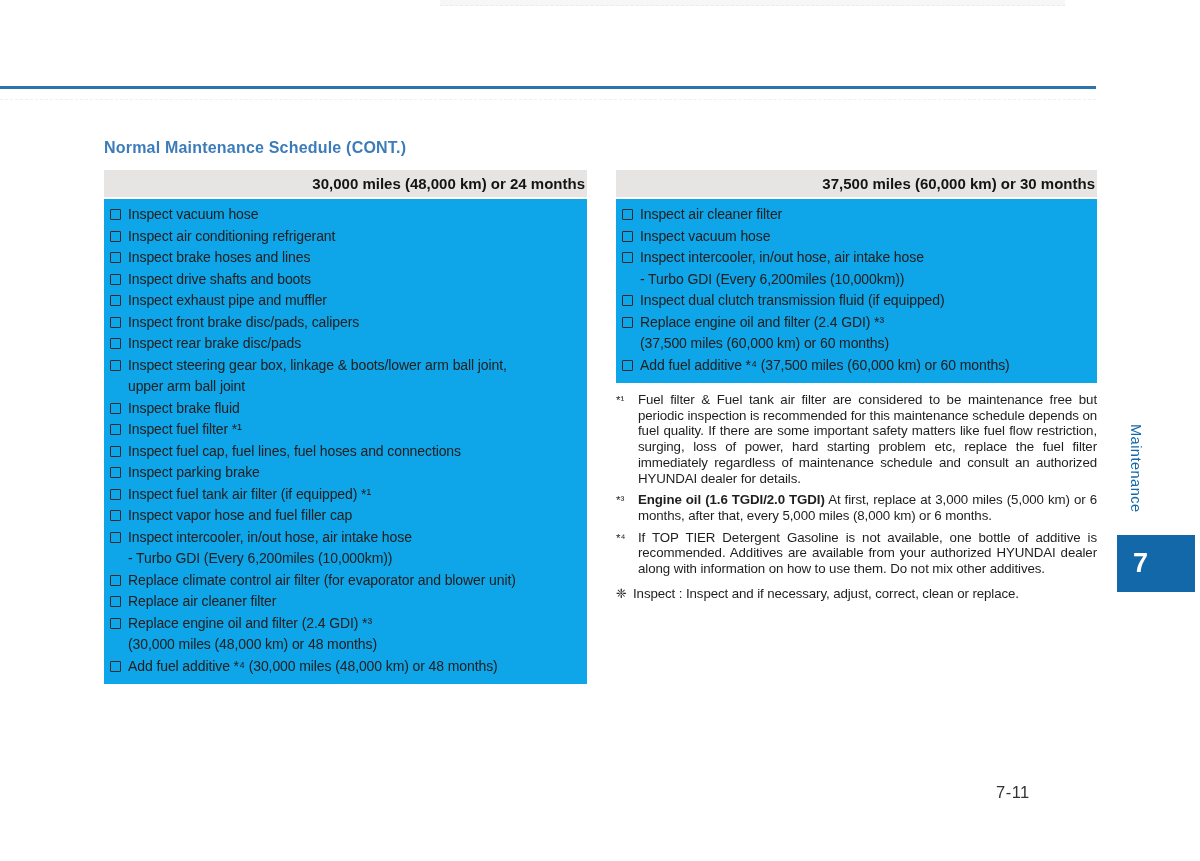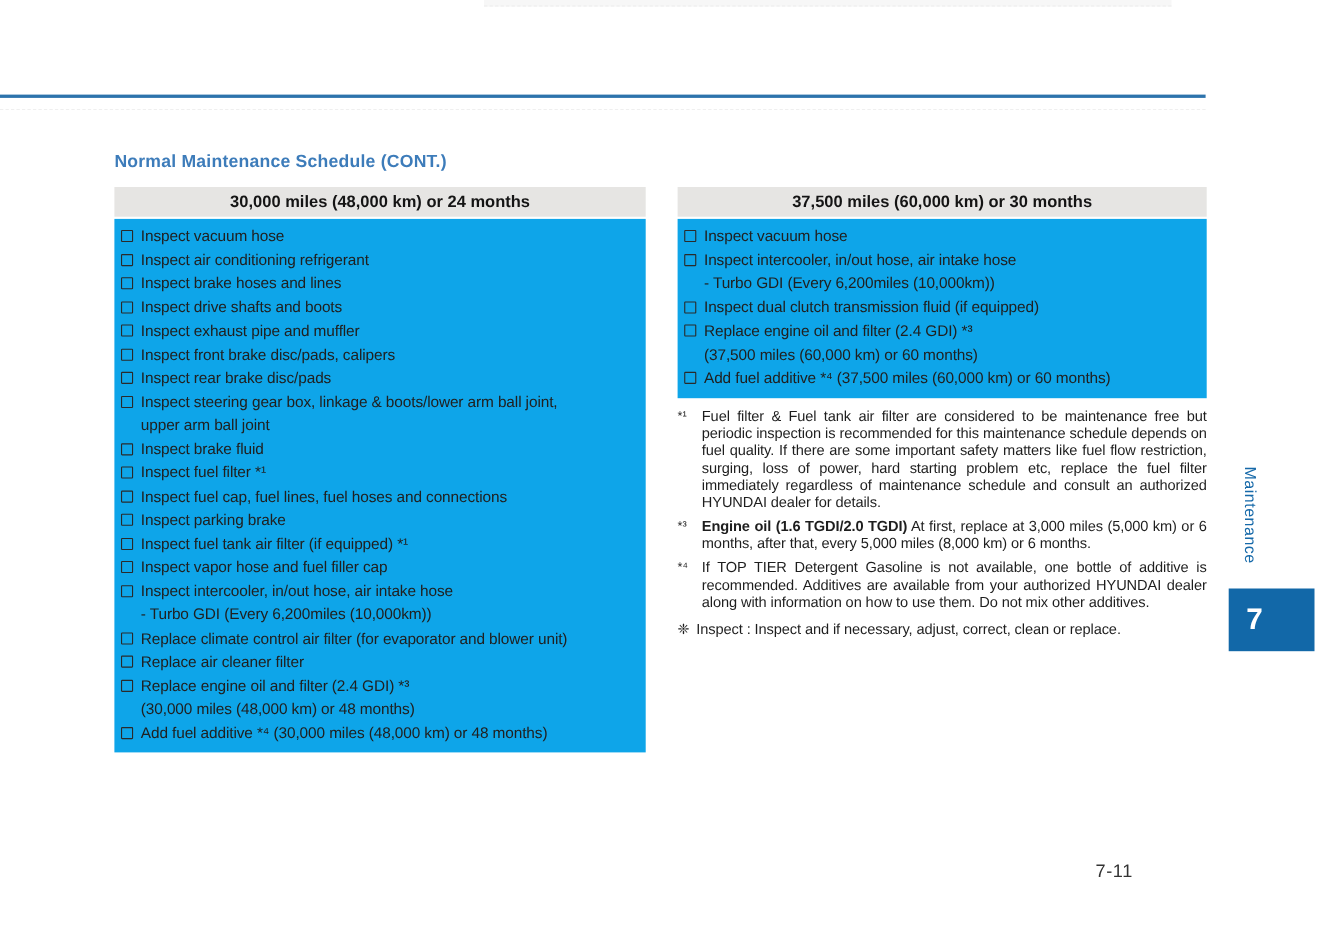--- a/index.html
+++ b/index.html
@@ -18,21 +18,21 @@
   .title {
     position:absolute; left:104px; top:139px;
     font-size:16px; font-weight:bold; color:#3d7cba; letter-spacing:0.2px;
   }
 
   .col { position:absolute; top:170px; }
   .col-left  { left:104px; width:483px; }
   .col-right { left:616px; width:481px; }
 
   .col-header {
-    background:#e6e5e3; color:#141414; text-align:center;
+    background:#e6e5e3; color:#141414; text-align:right;
     font-size:15px; font-weight:bold; line-height:17px; padding:5px 2px;
     margin-bottom:2px;
   }
   .col-body { background:#0ea5e9; padding:5px 4px 7px 4px; }
 
   .item { display:flex; align-items:flex-start; }
   .cb {
     flex:none; width:9px; height:9px; border:1.5px solid #2a2a2a;
     margin:5px 7px 0 2px; border-radius:1px; background:transparent;
   }
@@ -200,20 +200,26 @@
           </span>
         </div>
 
     </div>
   </div>
 
   <div class="col col-right">
     <div class="col-header">37,500 miles (60,000 km) or 30 months</div>
     <div class="col-body">
 
+      <div class="item">
+          <span class="cb"></span>
+          <span class="itext">
+            <span class="line">Inspect air cleaner filter</span>
+          </span>
+        </div>
       <div class="item">
           <span class="cb"></span>
           <span class="itext">
             <span class="line">Inspect vacuum hose</span>
           </span>
         </div>
       <div class="item">
           <span class="cb"></span>
           <span class="itext">
             <span class="line">Inspect intercooler, in/out hose, air intake hose</span>

